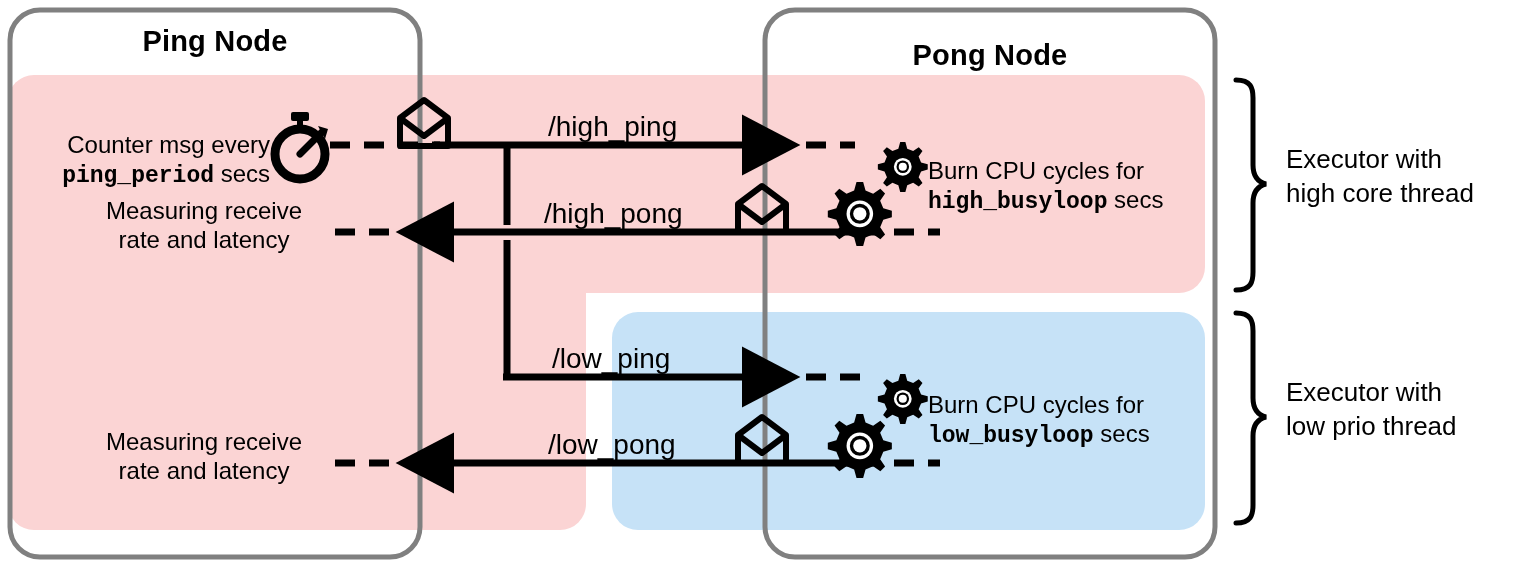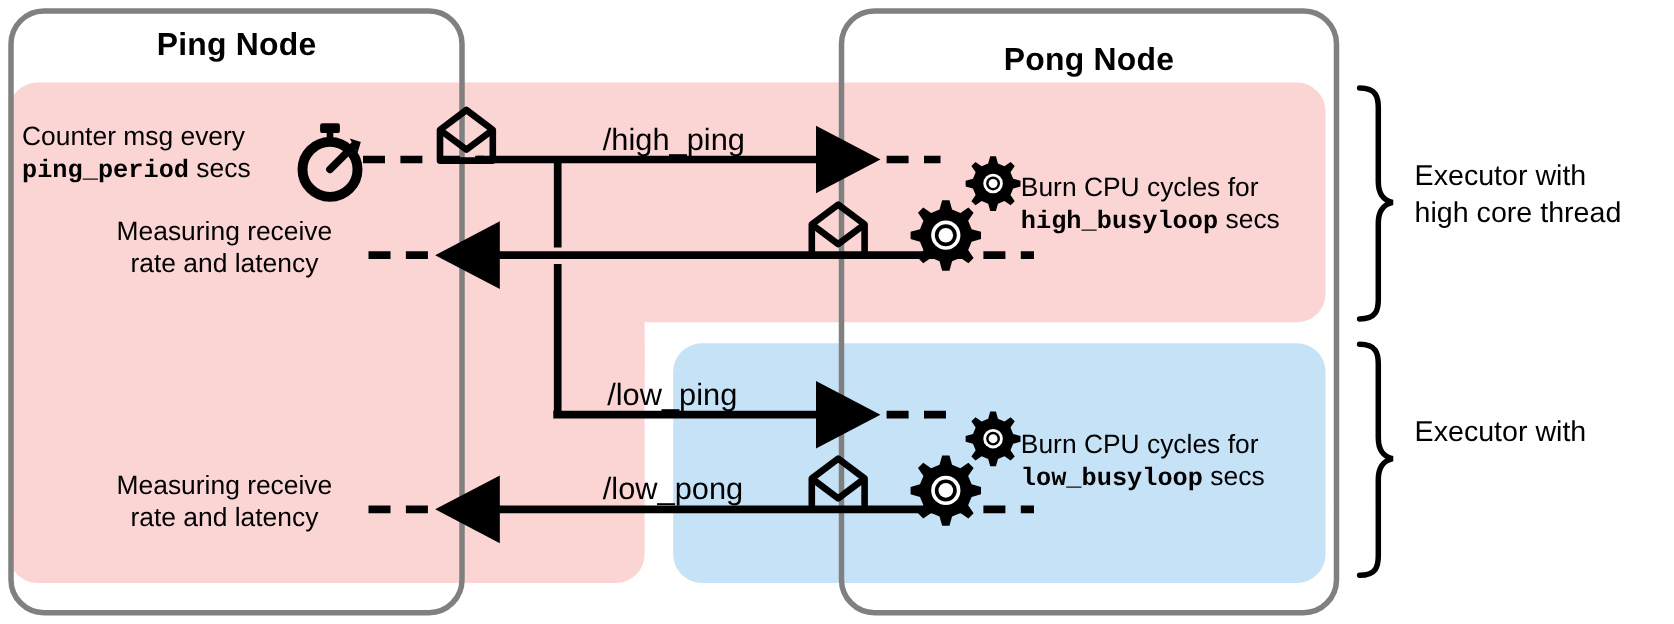--- a/index.html
+++ b/index.html
@@ -10,21 +10,21 @@
     overflow:hidden;
   }
   #stage{position:relative;width:1522px;height:567px;background:#fff;}
   svg#art{position:absolute;left:0;top:0;width:1522px;height:567px;}
 
   .lbl{position:absolute;white-space:nowrap;line-height:1.22;}
   .node-title{font-size:29px;font-weight:bold;letter-spacing:.2px;}
   .body-text{font-size:24px;}
   .mono{font-family:"Liberation Mono", monospace;font-weight:bold;font-size:23px;}
   .center{text-align:center;}
-  .right{}
+  .right{text-align:right;margin-top:20px;}
   .topic{font-size:28px;}
   .side-text{font-size:26px;line-height:1.30;}
 </style>
 </head>
 <body>
 
 <div id="stage">
 
   <svg id="art" viewBox="0 0 1522 567">
     <defs>
@@ -163,20 +163,21 @@
     <span>Measuring receive</span><br>
     <span>rate and latency</span>
   </div>
 
   <div class="lbl body-text center" style="left:80px;top:427px;width:248px;">
     <span>Measuring receive</span><br>
     <span>rate and latency</span>
   </div>
 
   <div class="lbl topic" style="left:548px;top:110px;">/high_ping</div>
+  <div class="lbl topic" style="left:544px;top:197px;">/high_pong</div>
   <div class="lbl topic" style="left:552px;top:342px;text-align:right;">/low_ping</div>
   <div class="lbl topic" style="left:548px;top:428px;">/low_pong</div>
 
   <div class="lbl body-text" style="left:928px;top:156px;">
     <span>Burn CPU cycles for</span><br>
     <span class="mono">high_busyloop</span><span> secs</span>
   </div>
 
   <div class="lbl body-text" style="left:928px;top:390px;">
     <span>Burn CPU cycles for</span><br>
@@ -184,15 +185,16 @@
   </div>
 
 
   <div class="lbl side-text" style="left:1286px;top:143px;">
     <span>Executor with</span><br>
     <span>high core thread</span>
   </div>
 
   <div class="lbl side-text" style="left:1286px;top:376px;">
     <span>Executor with</span><br>
+    <span>low prio thread</span>
   </div>
 
 </div>
 
 </body></html>

